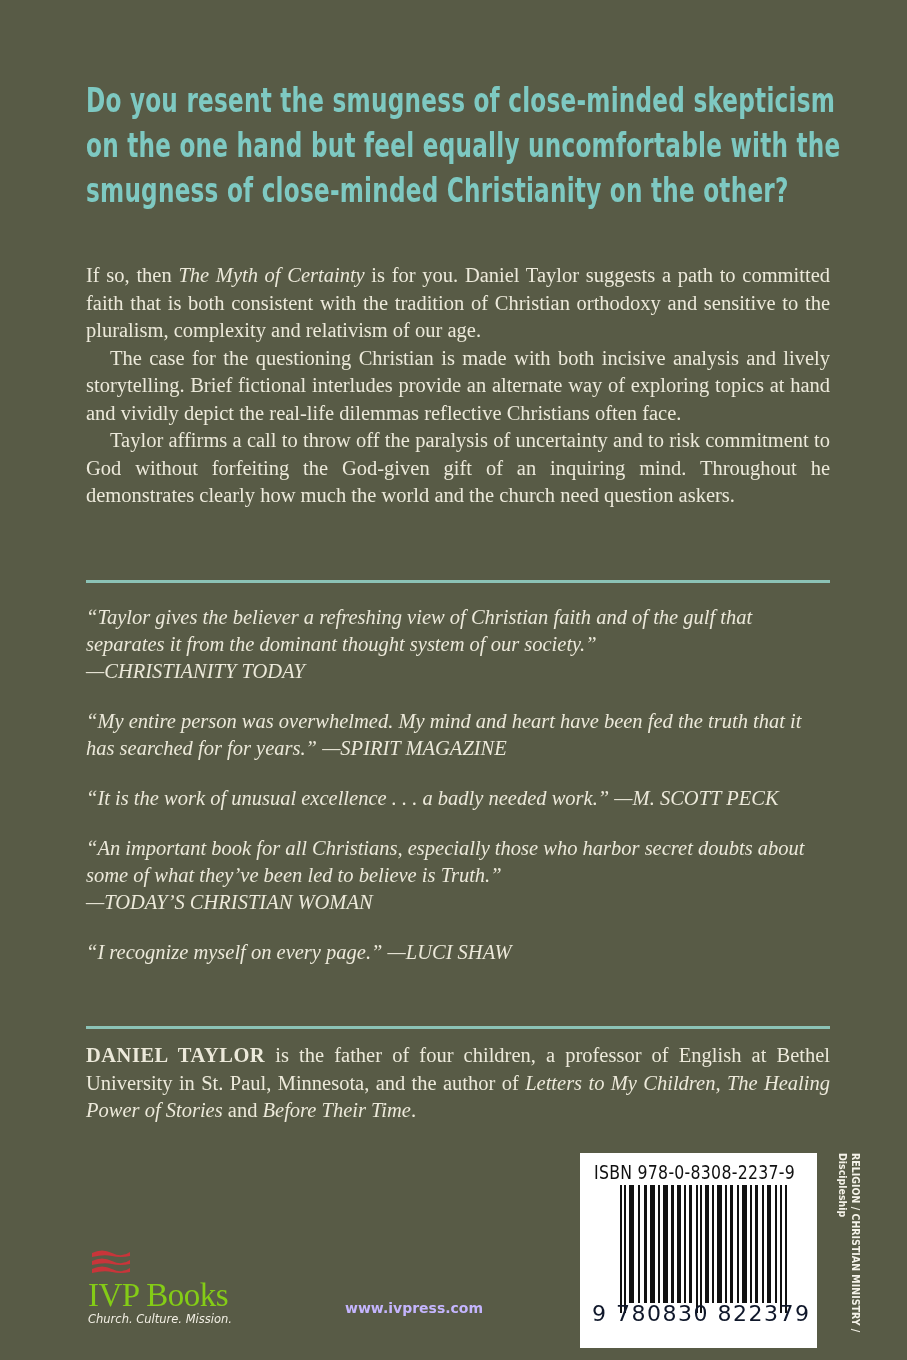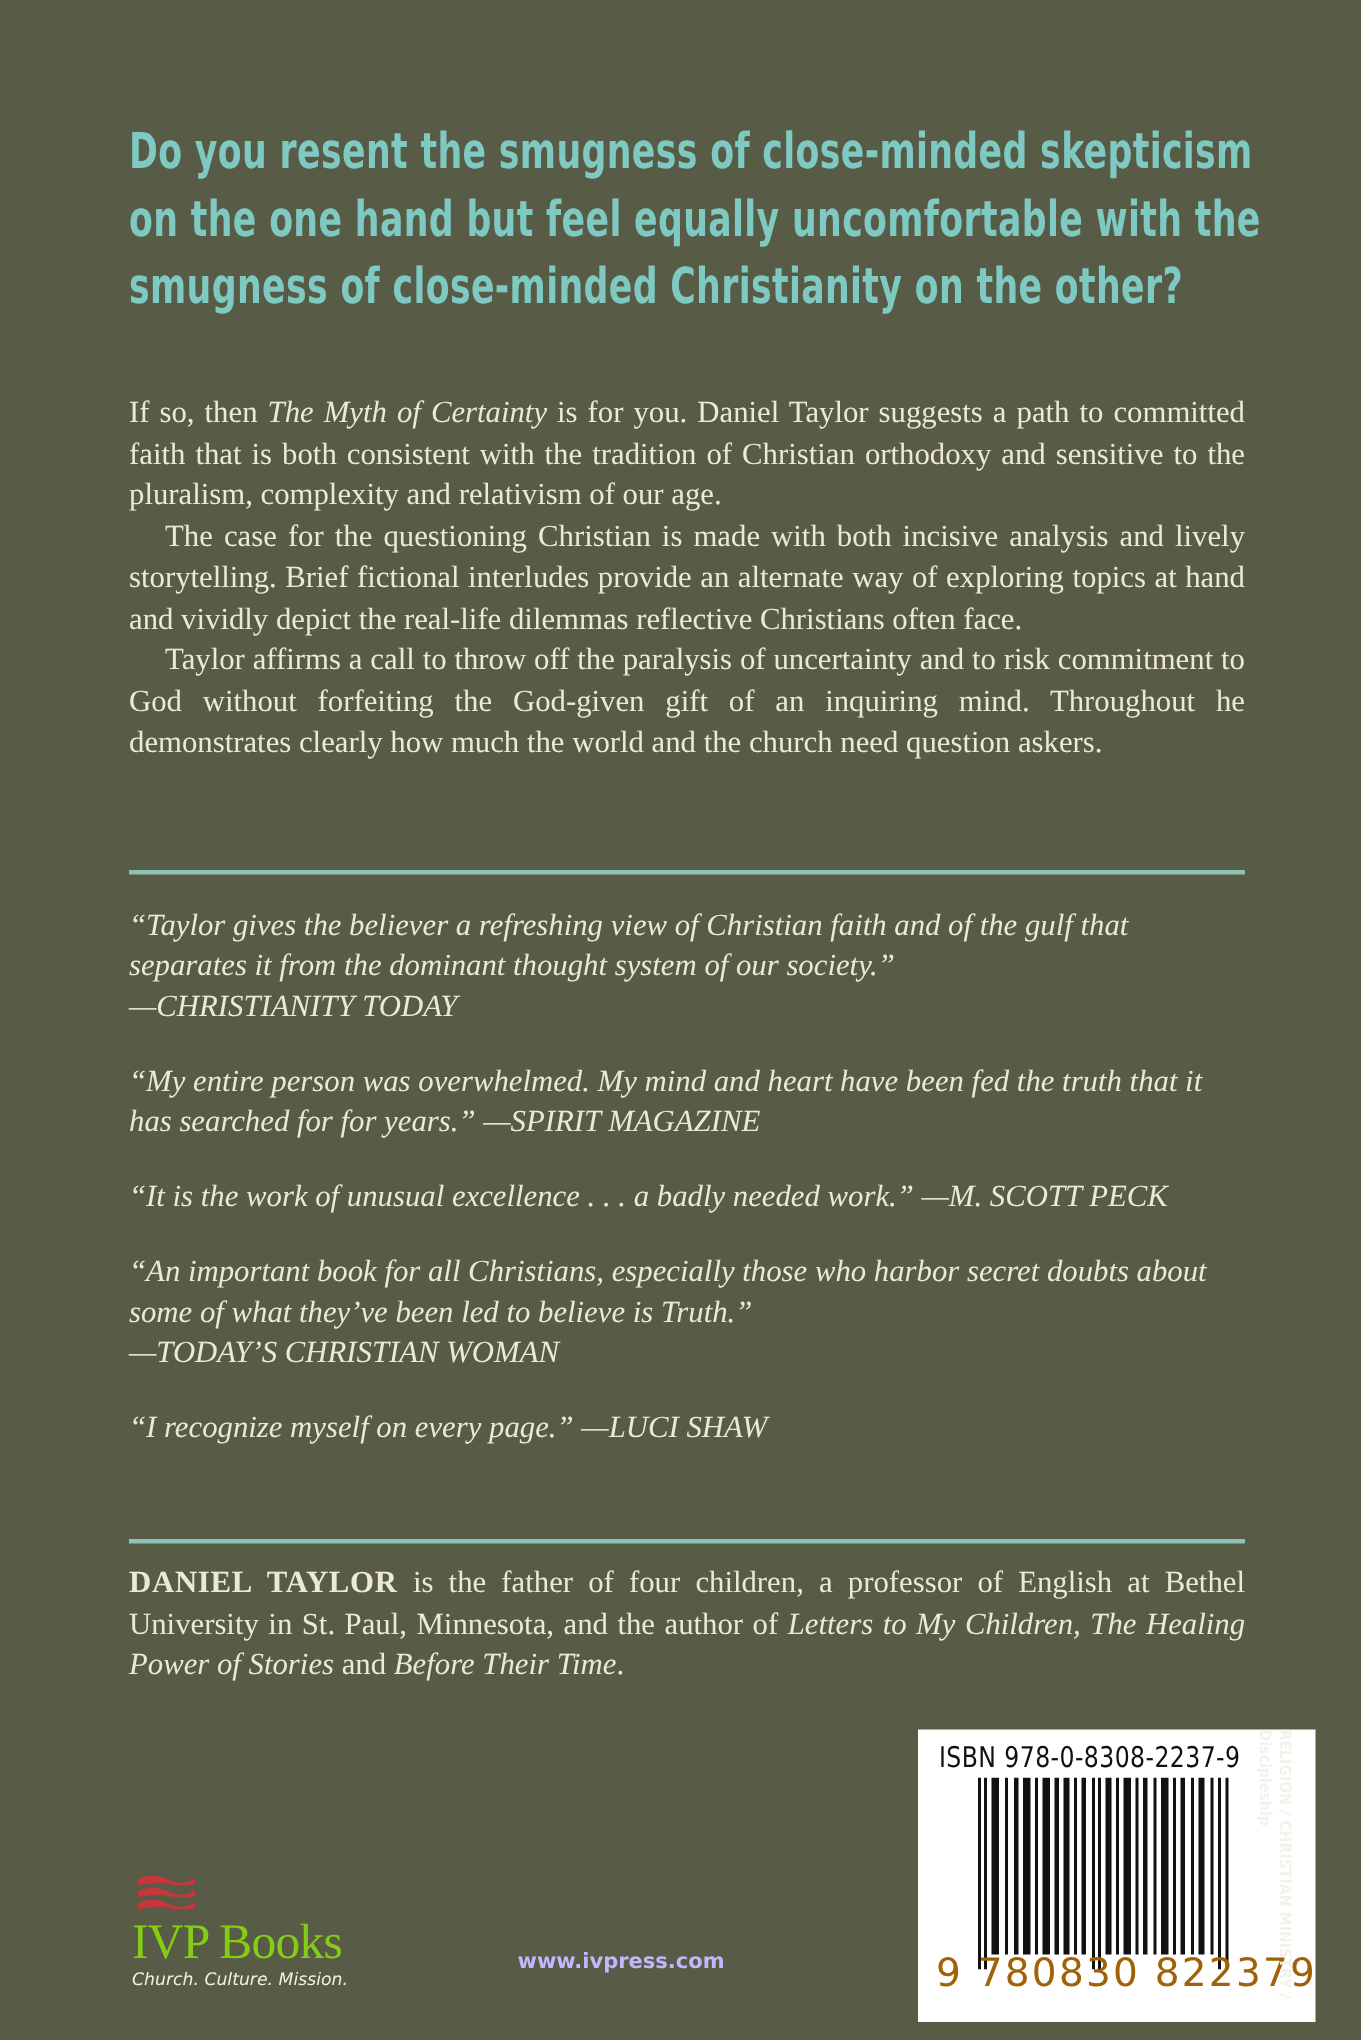--- a/index.html
+++ b/index.html
@@ -56,33 +56,33 @@
   .logo-tag {
     font-family: "DejaVu Sans", sans-serif; font-style: italic;
     font-size: 11.5px; color: #f2efe4; margin-top: 1px;
   }
   .url {
     position: absolute; left: 345px; top: 1300px;
     font-family: "DejaVu Sans", sans-serif; font-weight: bold;
     font-size: 14px; color: #c4b5fd;
   }
   .barcode-box {
-    position: absolute; left: 612px; top: 1153px; width: 265px; height: 195px;
+    position: absolute; left: 580px; top: 1153px; width: 237px; height: 195px;
     background: #ffffff;
   }
   .isbn-label {
     position: absolute; left: 14px; top: 8px;
     font-family: "DejaVu Sans Condensed", "DejaVu Sans", sans-serif;
     font-size: 19px; color: #111; letter-spacing: 0.3px;
     transform: scaleX(0.92); transform-origin: left top; white-space: nowrap;
   }
   .bars { position: absolute; left: 40px; top: 32px; width: 170px; height: 128px; }
   .isbn-digits {
     position: absolute; left: 12px; top: 148px;
-    font-family: "DejaVu Sans", sans-serif; font-size: 26px; color: #a16207;
+    font-family: "DejaVu Sans", sans-serif; font-size: 22px; color: #0f172a;
     white-space: nowrap; letter-spacing: 1.5px;
   }
   .category {
     position: absolute; left: 836px; top: 1153px;
     writing-mode: vertical-rl;
     font-family: "DejaVu Sans Condensed", "DejaVu Sans", sans-serif;
     font-weight: bold; font-size: 10.5px; line-height: 13px;
     color: #f4f2e8;
   }
 </style>

